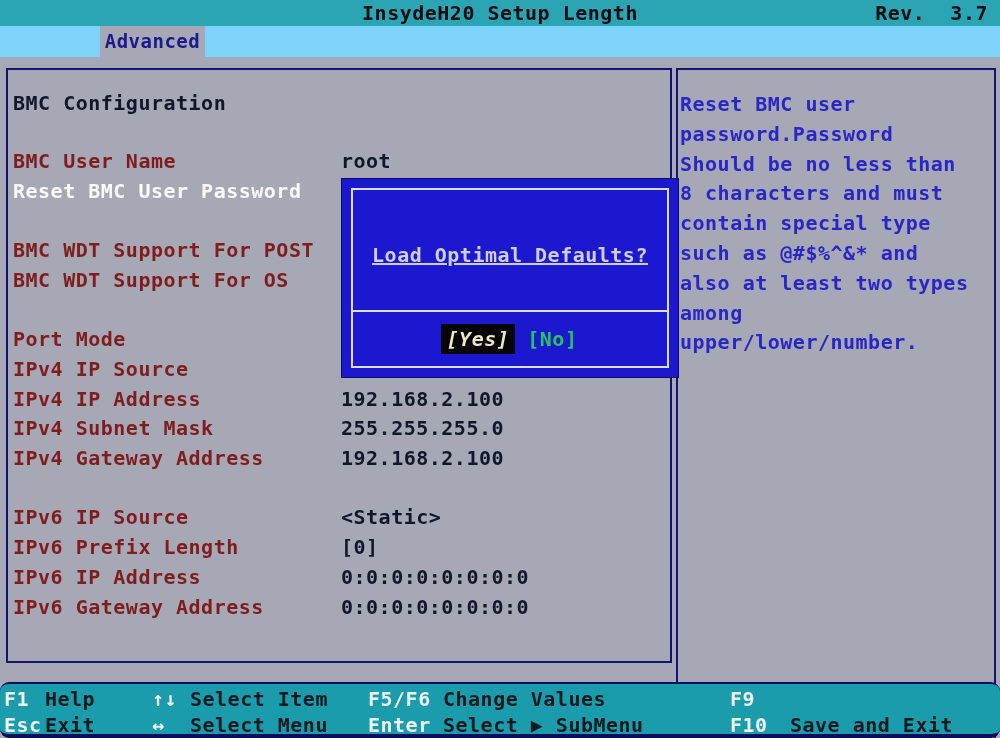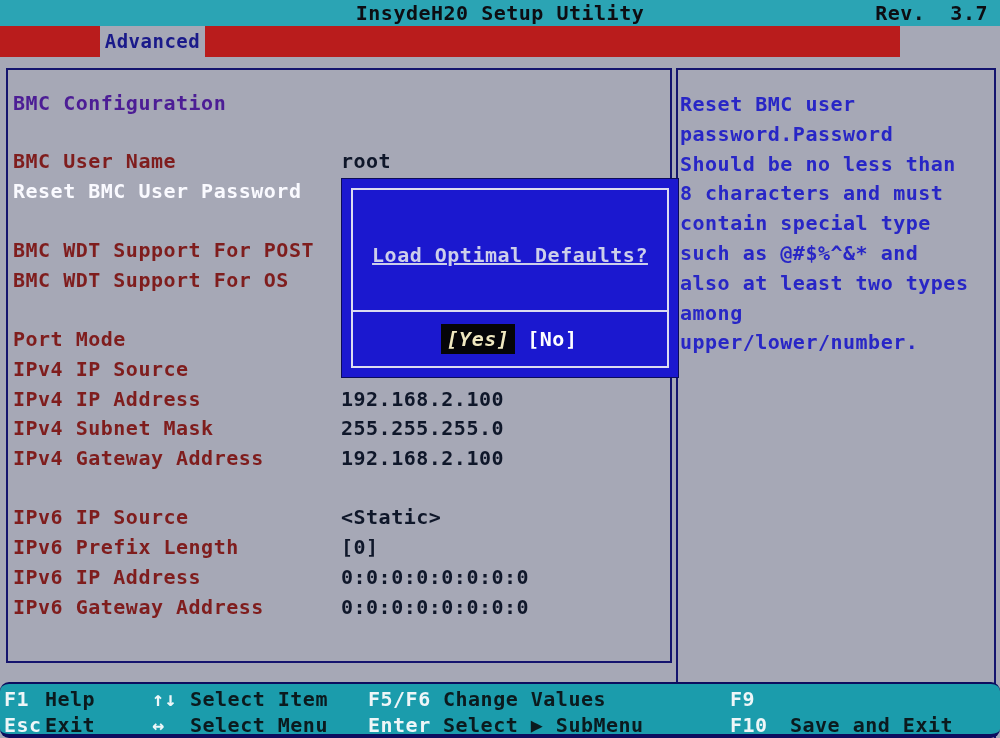--- a/index.html
+++ b/index.html
@@ -28,22 +28,22 @@
   }
   .titlebar .title {
     position: absolute; left: 0; width: 100%; text-align: center;
   }
   .titlebar .rev {
     position: absolute; right: 12px; top: 0; white-space: pre;
   }
 
   
   .menubar {
-    position: absolute; left: 0; top: 26px; width: 900px; height: 31px;
-    background: #b91c1c;
+    position: absolute; left: 0; top: 26px; width: 1000px; height: 31px;
+    background: #7dd3fc;
   }
   .menubar .tab {
     position: absolute; left: 100px; top: 0; width: 105px; height: 31px;
     line-height: 31px; text-align: center;
     font-size: 19px;
     cursor: default;
   }
   .menubar .tab.active {
     background: #a6a8b6;
     color: #1a1a8a;
@@ -53,21 +53,21 @@
   .panel {
     position: absolute;
     border: 2px solid #14146e;
     background: #a6a8b6;
   }
   .panel.left  { left: 6px;   top: 68px; width: 666px; height: 595px; }
   .panel.right { left: 676px; top: 68px; width: 320px; height: 683px; }
 
   .heading {
     position: absolute; left: 5px; top: 18px; height: 30px; line-height: 30px;
-    color: #4c1d95;
+    color: #0f172a;
   }
   .row {
     position: absolute; left: 0; width: 660px; height: 30px; line-height: 30px;
     cursor: default;
   }
   .row .label { margin-left: 5px; color: #7f1d1d; }
   .row.selected .label { color: #fafaff; }
   .row .value {
     position: absolute; left: 333px; top: 0; color: #0f172a; white-space: pre;
   }
@@ -104,21 +104,21 @@
     background: #dcdcf0;
   }
   .dialog-buttons {
     position: absolute; left: 0; top: 134px; width: 100%; height: 30px;
     line-height: 26px; text-align: center;
   }
   .dlg-btn { display: inline-block; padding: 2px 2px; cursor: default; }
   .dlg-btn.yes {
     background: #050508; color: #f0e8c0; padding: 2px 6px; margin-right: 10px; font-style: italic;
   }
-  .dlg-btn.no { color: #ffffff; text-align: right; }
+  .dlg-btn.no { color: #22c55e; text-align: right; }
 
   
   .footer {
     position: absolute; left: 0; top: 682px; width: 1000px; height: 56px;
     background: #1b9cac;
     border-top: 2px solid #0d0d5e;
     border-bottom: 4px solid #0d0d5e;
     border-radius: 9px;
   }
   .fcell { position: absolute; height: 26px; line-height: 26px; white-space: pre; }
@@ -130,21 +130,21 @@
   .fc2k { left: 152px; } .fc2d { left: 190px; }
   .fc3k { left: 368px; } .fc3d { left: 443px; }
   .fc4k { left: 730px; } .fc4d { left: 790px; }
 </style>
 </head>
 <body>
 
 <div class="screen">
 
   <div class="titlebar">
-    <span class="title">InsydeH20 Setup Utility</span>
+    <span class="title">InsydeH20 Setup Length</span>
     <span class="rev">Rev.  3.7</span>
   </div>
 
   <div class="menubar">
     <div class="tab active">Advanced</div>
   </div>
 
   <div class="panel left">
     <div class="heading">BMC Configuration</div>
 

